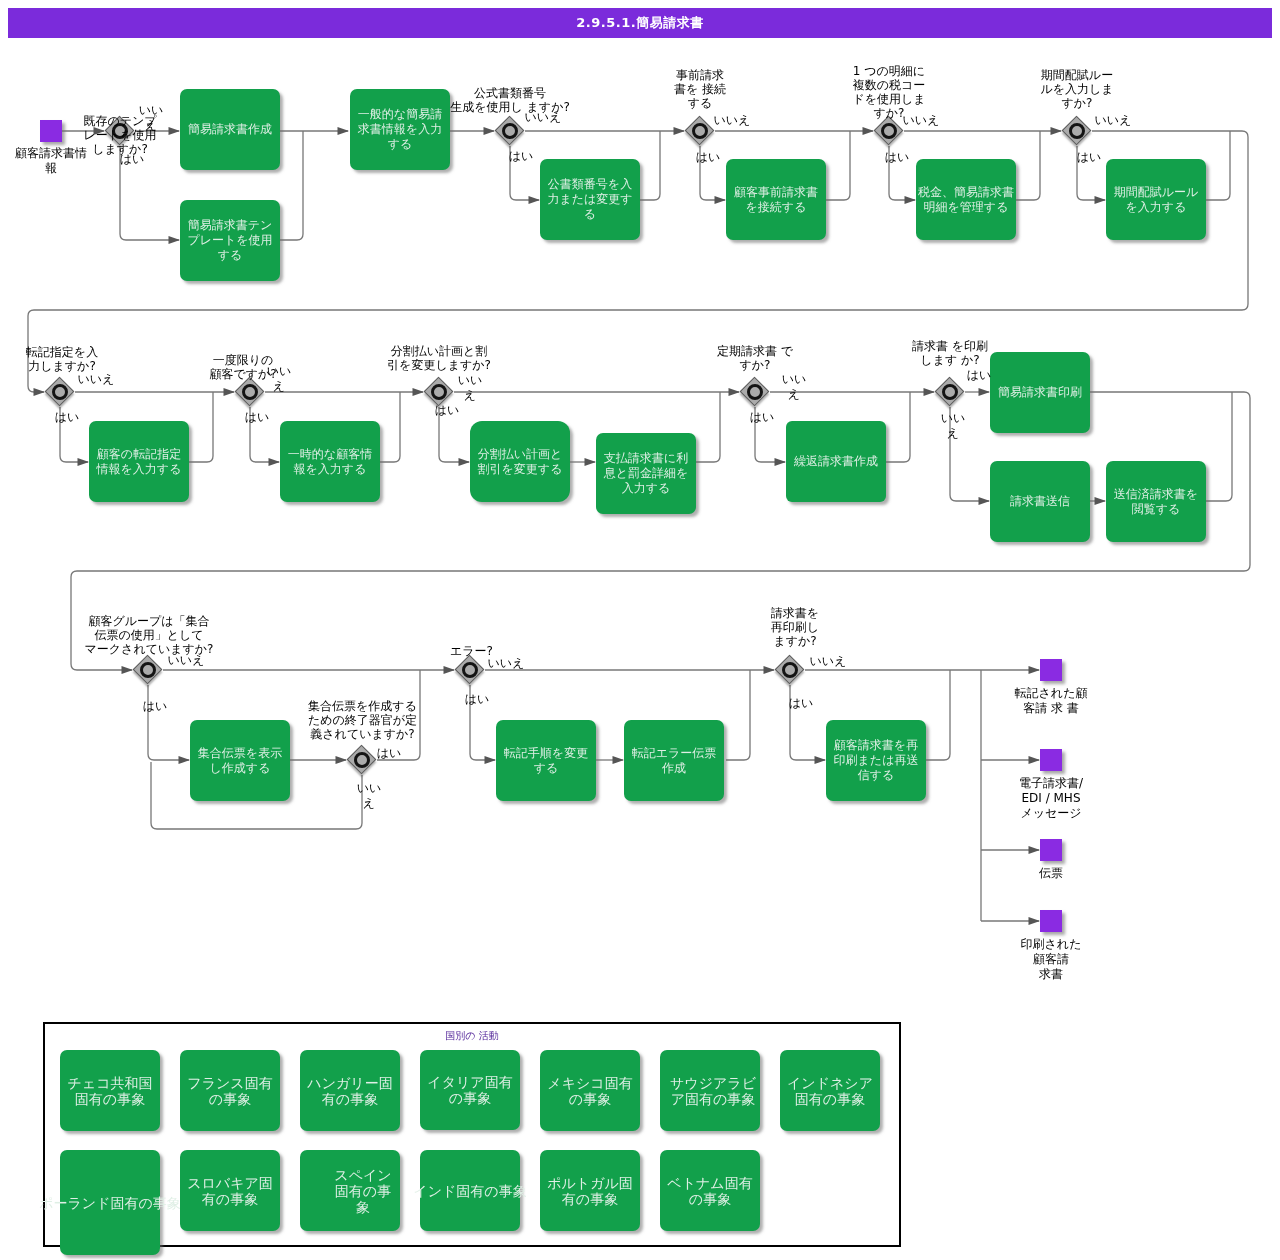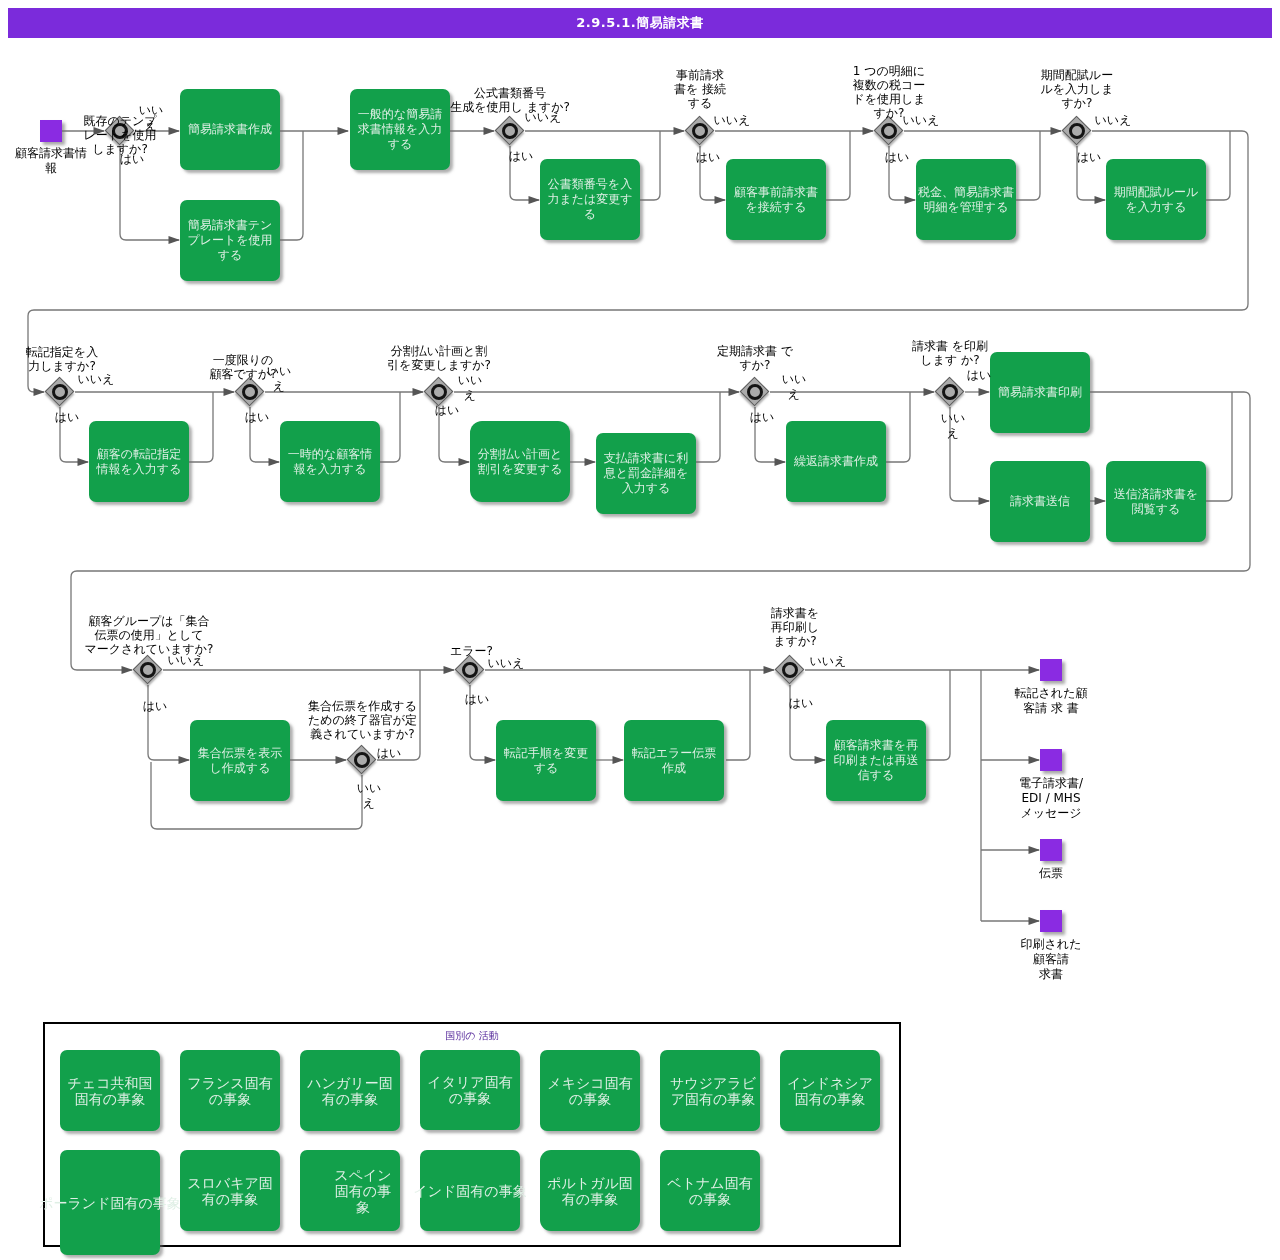--- a/index.html
+++ b/index.html
@@ -265,15 +265,15 @@
     <div class="country-box" style="left: 180px; top: 1050px; width: 100px; height: 81px;">フランス固有の事象</div>
     <div class="country-box" style="left: 300px; top: 1050px; width: 100px; height: 81px;">ハンガリー固有の事象</div>
     <div class="country-box" style="left: 420px; top: 1050px; width: 100px; height: 80px;">イタリア固有の事象</div>
     <div class="country-box" style="left: 540px; top: 1050px; width: 100px; height: 81px;">メキシコ固有の事象</div>
     <div class="country-box" style="left: 660px; top: 1050px; width: 100px; height: 81px; padding-left: 8px;">サウジアラビア固有の事象</div>
     <div class="country-box" style="left: 780px; top: 1050px; width: 100px; height: 81px;">インドネシア固有の事象</div>
     <div class="country-box oneline" style="left: 60px; top: 1150px; width: 100px; height: 105px;">ポーランド固有の事象</div>
     <div class="country-box" style="left: 180px; top: 1150px; width: 100px; height: 81px;">スロバキア固有の事象</div>
     <div class="country-box" style="left: 300px; top: 1150px; width: 100px; height: 81px; padding-left: 28px;">スペイン固有の事象</div>
     <div class="country-box oneline" style="left: 420px; top: 1150px; width: 100px; height: 81px;">インド固有の事象</div>
-    <div class="country-box" style="left: 540px; top: 1150px; width: 100px; height: 81px; border-radius: 11px;">ポルトガル固有の事象</div>
+    <div class="country-box" style="left: 540px; top: 1150px; width: 100px; height: 81px;">ポルトガル固有の事象</div>
     <div class="country-box" style="left: 660px; top: 1150px; width: 100px; height: 81px;">ベトナム固有の事象</div>
   </div>
 
 </body></html>

